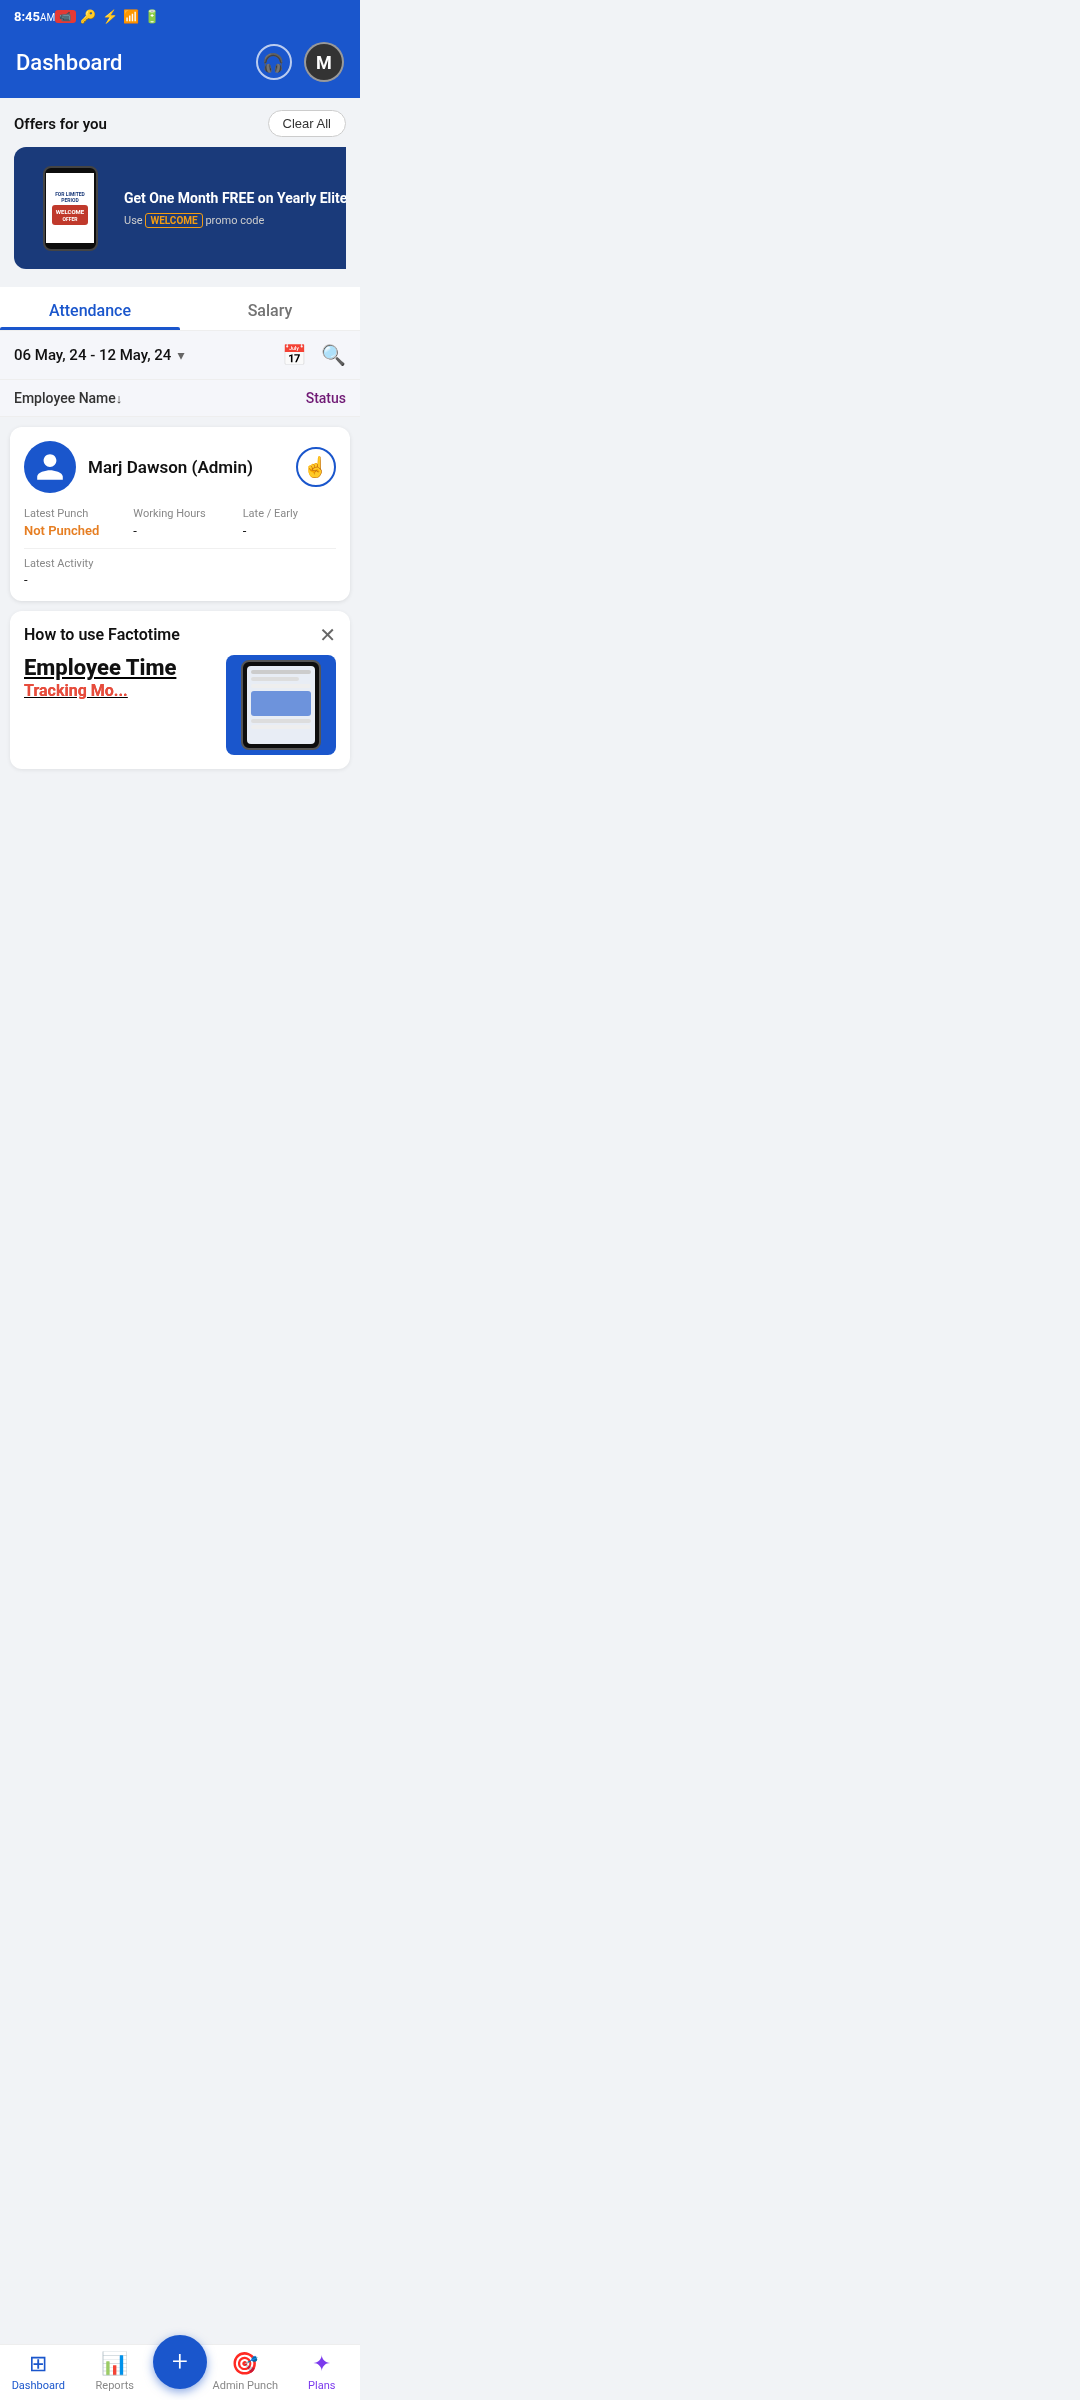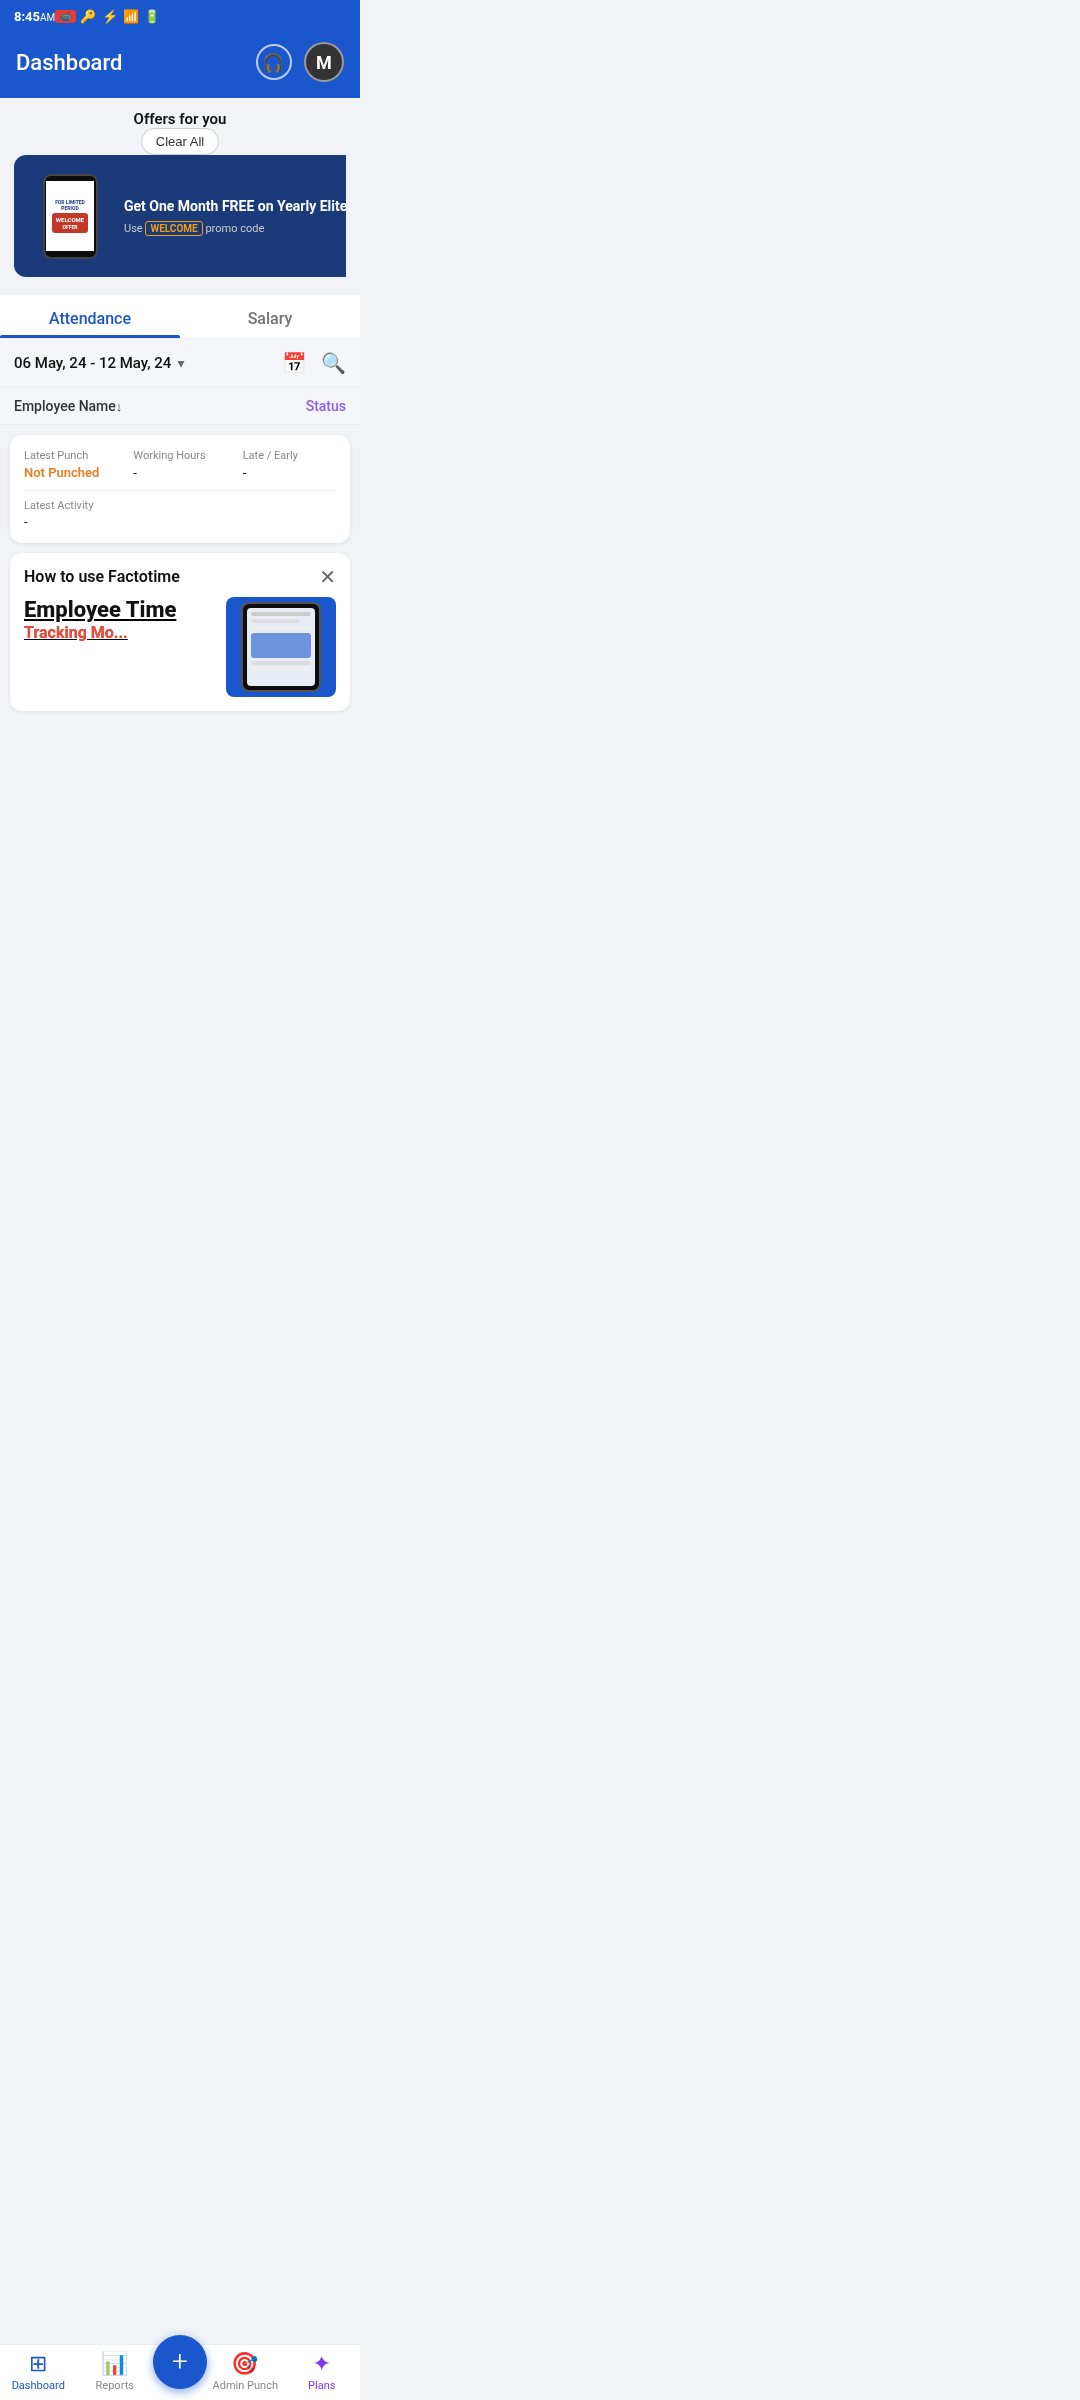--- a/index.html
+++ b/index.html
@@ -85,21 +85,21 @@
 
     
     .offers-section {
       background: #f1f3f6;
       padding: 12px 14px 0;
     }
     .offers-header {
       display: flex;
       justify-content: space-between;
       align-items: center;
-      flex-direction: column;
+      margin-bottom: 10px;
     }
     .offers-title {
       font-size: 15px;
       font-weight: 600;
       color: #111;
     }
     .clear-all-btn {
       background: white;
       border: 1px solid #ccc;
       border-radius: 20px;
@@ -260,21 +260,21 @@
     }
     .table-header-name {
       font-size: 14px;
       color: #333;
       font-weight: 500;
       display: flex;
       align-items: center;
     }
     .table-header-status {
       font-size: 14px;
-      color: #8b5cf6;
+      color: #701a75;
       font-weight: 500;
     }
 
     
     .employee-card {
       background: white;
       margin: 10px 10px;
       border-radius: 12px;
       padding: 14px;
       box-shadow: 0 1px 4px rgba(0,0,0,0.1);
@@ -579,20 +579,31 @@
 
   <div class="table-header">
     <div class="table-header-name">
       <span>Employee Name</span>
       <span style="font-size:13px;">↓</span>
     </div>
     <span class="table-header-status">Status</span>
   </div>
 
   <div class="employee-card">
+    <div class="employee-card-header">
+      <div class="employee-avatar">
+        <svg viewBox="0 0 24 24">
+          <path d="M12 12c2.7 0 4.8-2.1 4.8-4.8S14.7 2.4 12 2.4 7.2 4.5 7.2 7.2 9.3 12 12 12zm0 2.4c-3.2 0-9.6 1.6-9.6 4.8v2.4h19.2v-2.4c0-3.2-6.4-4.8-9.6-4.8z"></path>
+        </svg>
+      </div>
+      <span class="employee-name">Marj Dawson (Admin)</span>
+      <div class="touch-icon-btn">
+        <span>☝</span>
+      </div>
+    </div>
     <div class="employee-stats">
       <div class="stat-item">
         <div class="stat-label">Latest Punch</div>
         <div class="stat-value not-punched">Not Punched</div>
       </div>
       <div class="stat-item">
         <div class="stat-label">Working Hours</div>
         <div class="stat-value">-</div>
       </div>
       <div class="stat-item">

